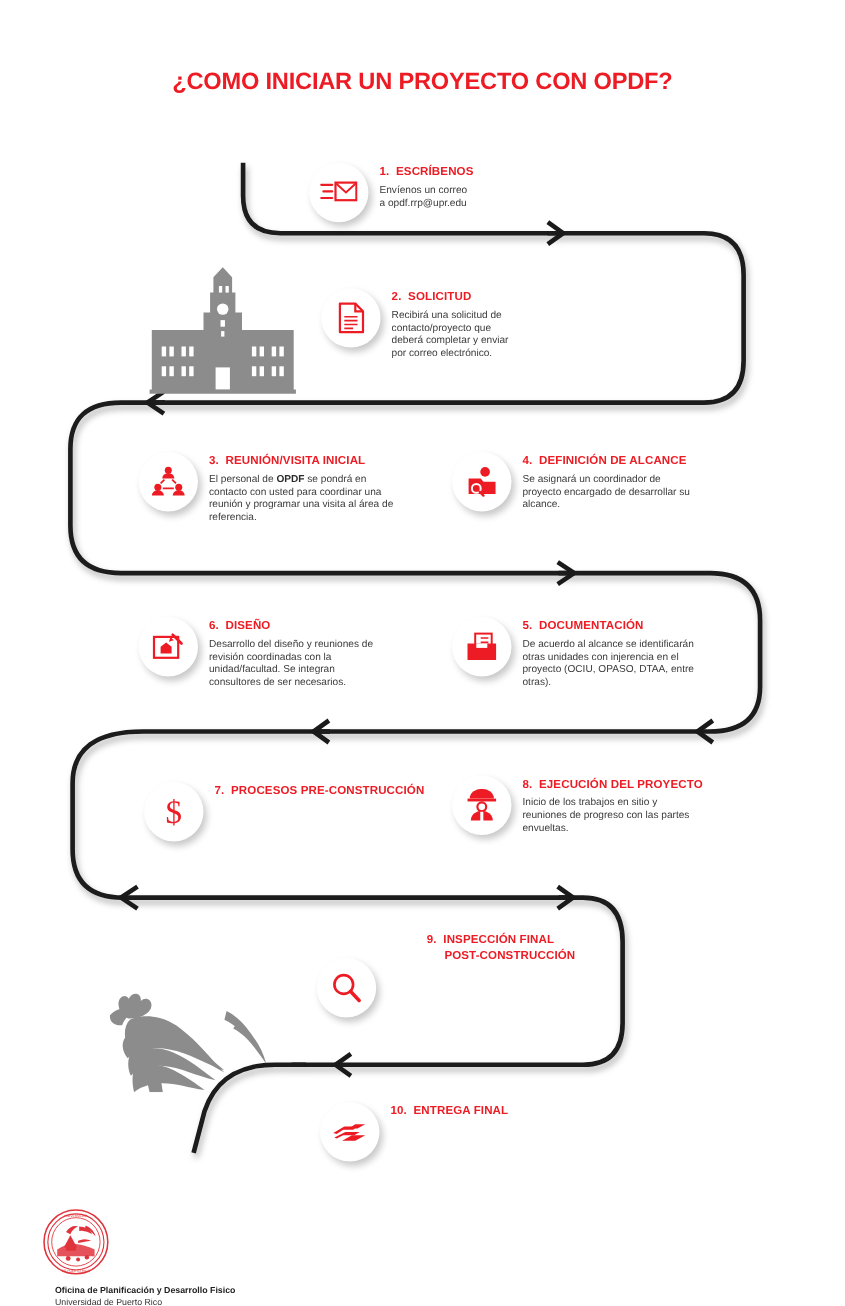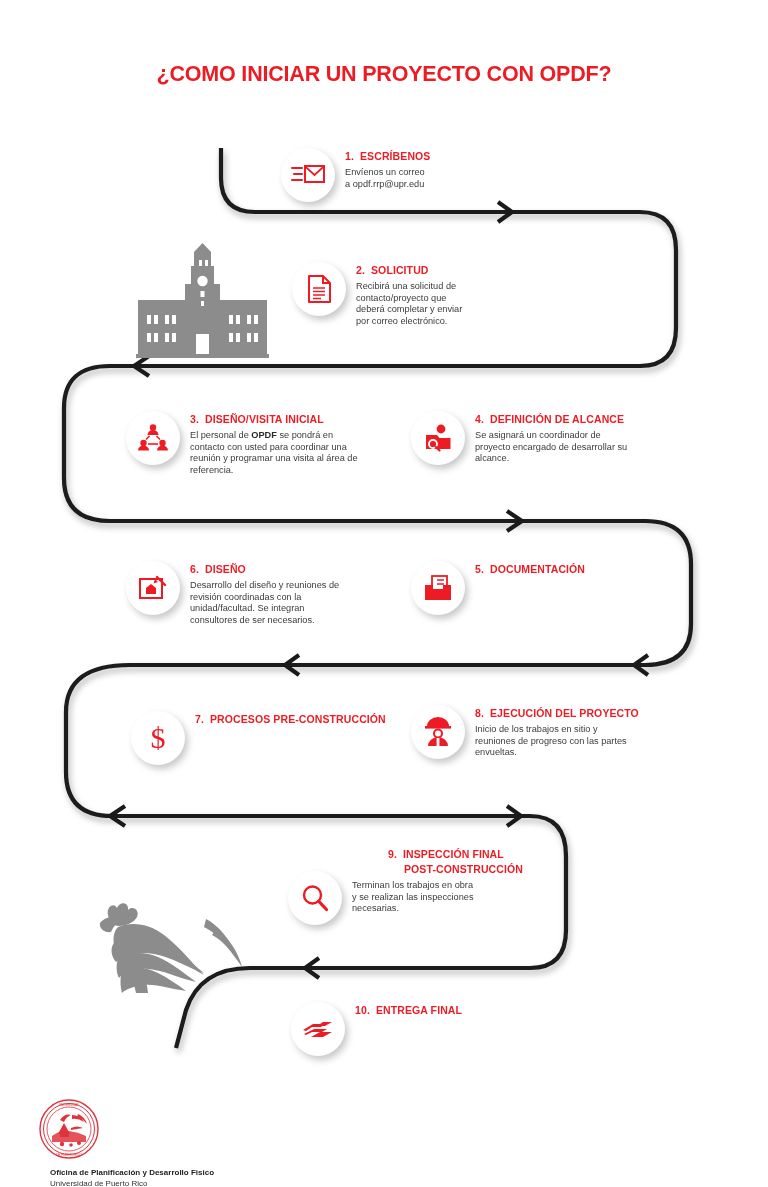--- a/index.html
+++ b/index.html
@@ -225,21 +225,21 @@
         <g stroke="#ED1C24" stroke-width="1.6">
           <line x1="11.5" y1="13" x2="8" y2="16.5"></line>
           <line x1="18.5" y1="13" x2="22" y2="16.5"></line>
           <line x1="10" y1="21" x2="20" y2="21"></line>
         </g>
       </svg>
     </div>
     <div class="txt">
       <div class="hd">
         <span class="num">3.</span>
-        &nbsp;<span>DISEÑO/VISITA INICIAL</span>
+        &nbsp;<span>REUNIÓN/VISITA INICIAL</span>
       </div>
       <div class="body" style="width:168px"><span>El personal de </span><b>OPDF</b><span> se pondrá en contacto con usted para coordinar una reunión y programar una visita al área de referencia.</span></div>
     </div>
   </div>
 
   <div class="step" id="s4">
     <div class="badge">
       <svg width="30" height="28" viewBox="0 0 30 28">
         <circle cx="18" cy="5" r="4.4" fill="#ED1C24"></circle>
         <path d="M3 11 h11 l2.5 3 h11 v11 h-24.5 z" fill="#ED1C24"></path>
@@ -266,20 +266,21 @@
           </g>
         <path d="M2 11 h26 v15 h-26 z" fill="#ED1C24"></path>
         <rect x="10" y="11" width="10" height="4" fill="#fff"></rect>
       </svg>
     </div>
     <div class="txt">
       <div class="hd">
         <span class="num">5.</span>
         &nbsp;<span>DOCUMENTACIÓN</span>
       </div>
+      <div class="body" style="width:168px">De acuerdo al alcance se identificarán otras unidades con injerencia en el proyecto (OCIU, OPASO, DTAA, entre otras).</div>
     </div>
   </div>
 
   <div class="step" id="s6">
     <div class="badge">
       <svg width="30" height="28" viewBox="0 0 30 28">
         <rect x="2" y="5" width="22" height="19" stroke="#ED1C24" stroke-width="2" fill="none"></rect>
         <path d="M8 20 v-6 l5 -4 l5 4 v6 z" fill="#ED1C24"></path>
         <path d="M19 3 L27 11" stroke="#ED1C24" stroke-width="2.4" stroke-linecap="round"></path>
         <path d="M17 5 l3 3 l-4.5 1.5 z" fill="#ED1C24"></path>
@@ -333,21 +334,20 @@
         <circle cx="12.5" cy="12" r="8.5" fill="none" stroke="#ED1C24" stroke-width="2.4"></circle>
         <line x1="18.6" y1="18.2" x2="26.5" y2="26.5" stroke="#ED1C24" stroke-width="3.2" stroke-linecap="round"></line>
       </svg>
     </div>
     <div class="txt">
       <div class="hd">
         <span class="num">9.</span>
         &nbsp;<span>INSPECCIÓN FINAL</span>
         <span class="l2">POST-CONSTRUCCIÓN</span>
       </div>
-      <div class="body" style="width:128px">Terminan los trabajos en obra y se realizan las inspecciones necesarias.</div>
     </div>
   </div>
 
   <div class="step" id="s10">
     <div class="badge">
       <svg width="32" height="24" viewBox="0 0 32 24">
         <g fill="#ED1C24">
           <path d="M1 13 l10 -6 h12 l-4 3 h-9 l-6 4 z"></path>
           <path d="M2 17 l10 -5 h13 l-5 3 h-10 l-6 3 z"></path>
           <path d="M9 20 l9 -5 h12 l-9 5 z"></path>

